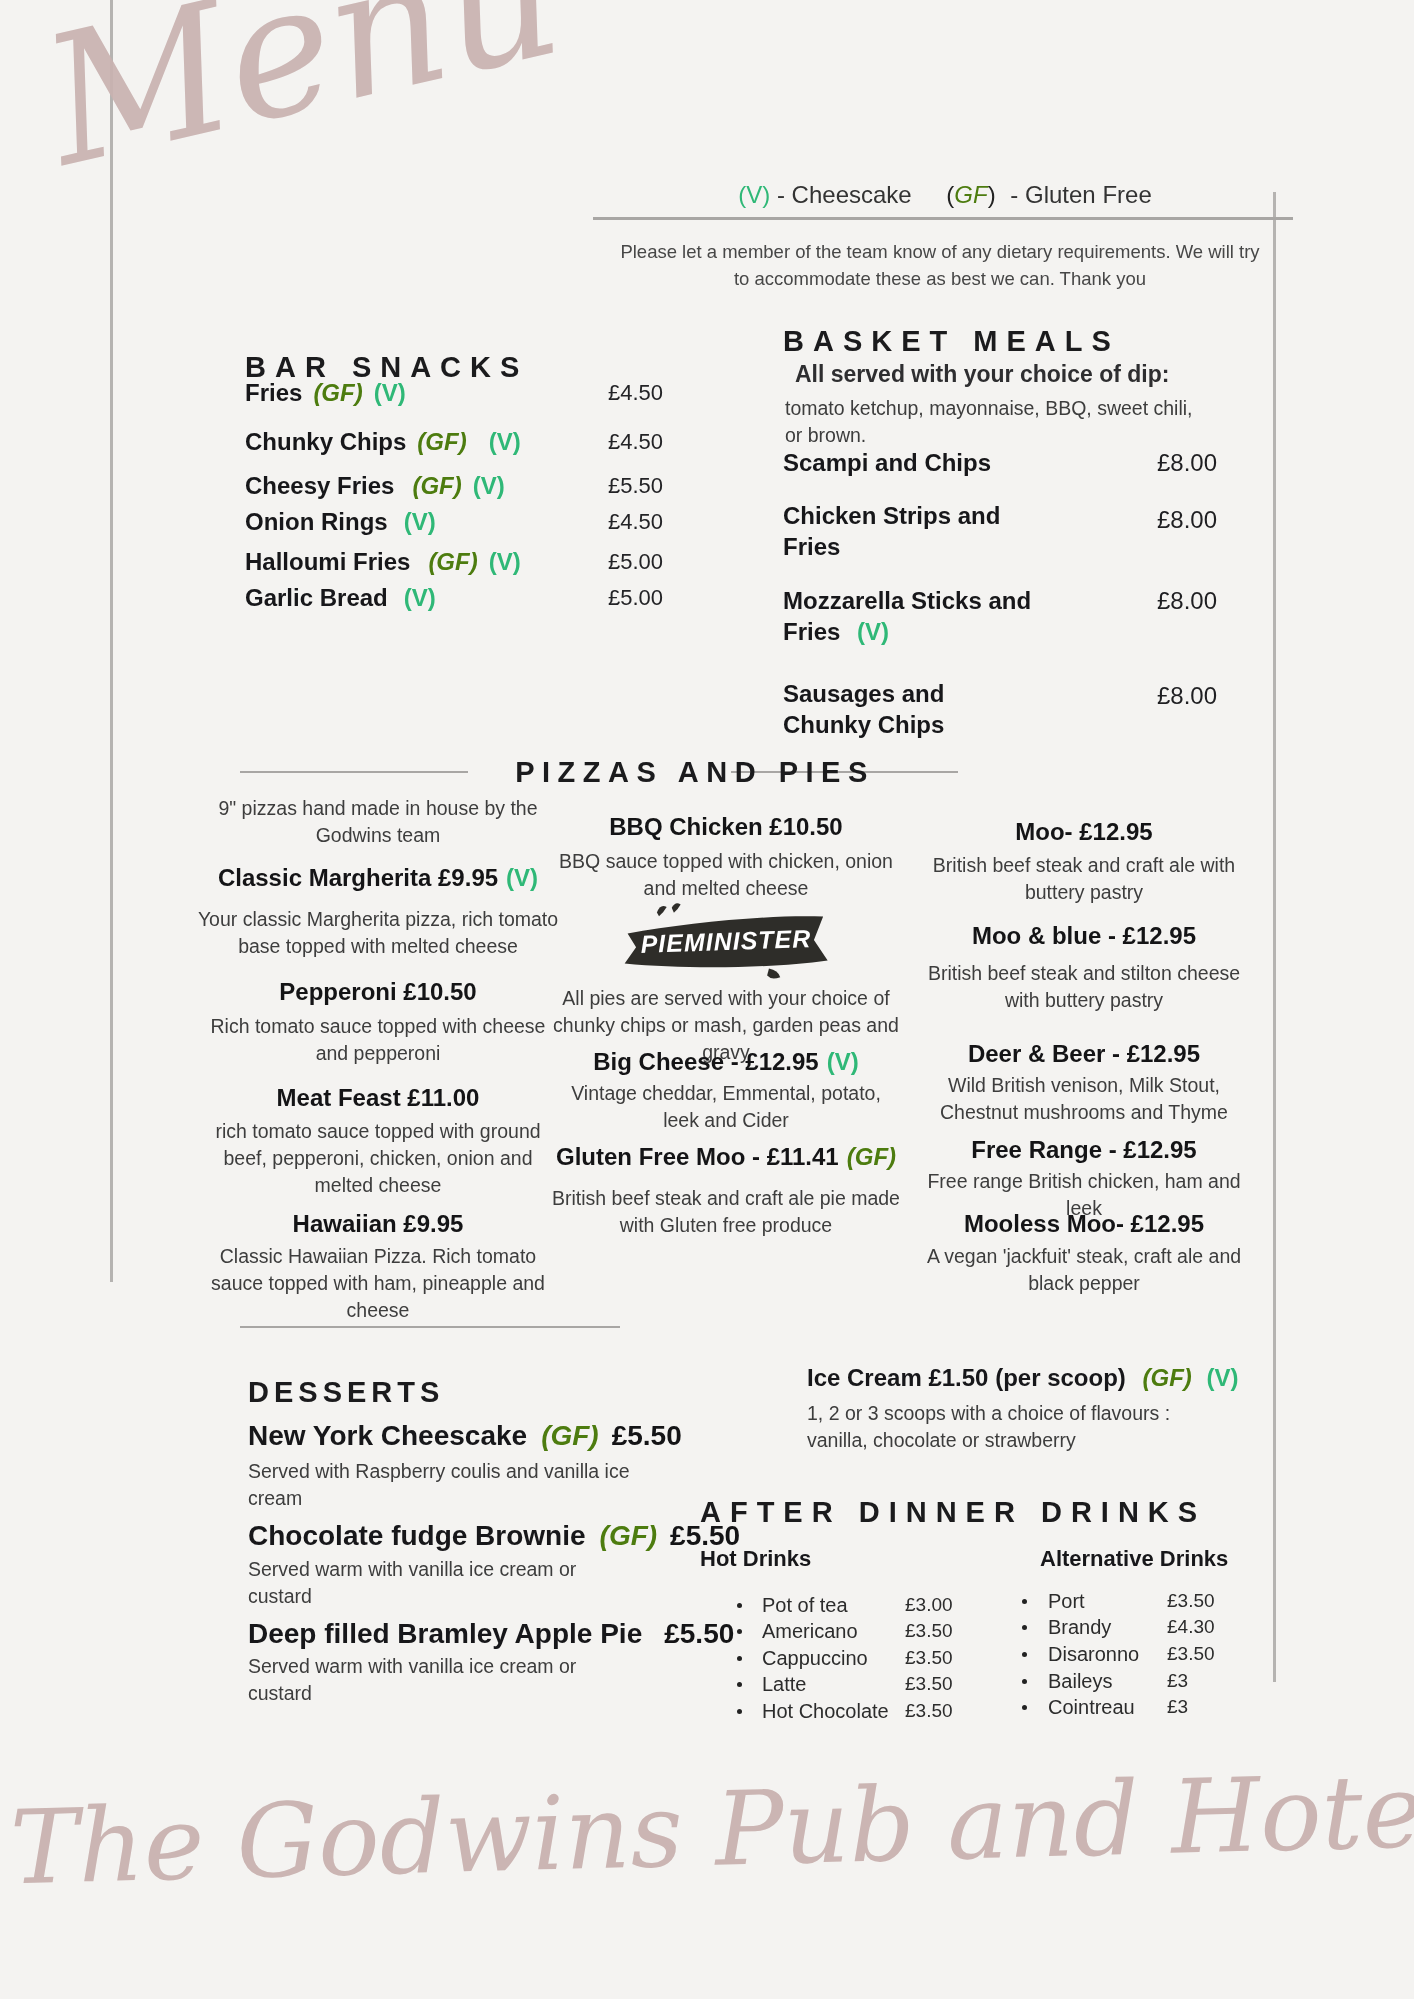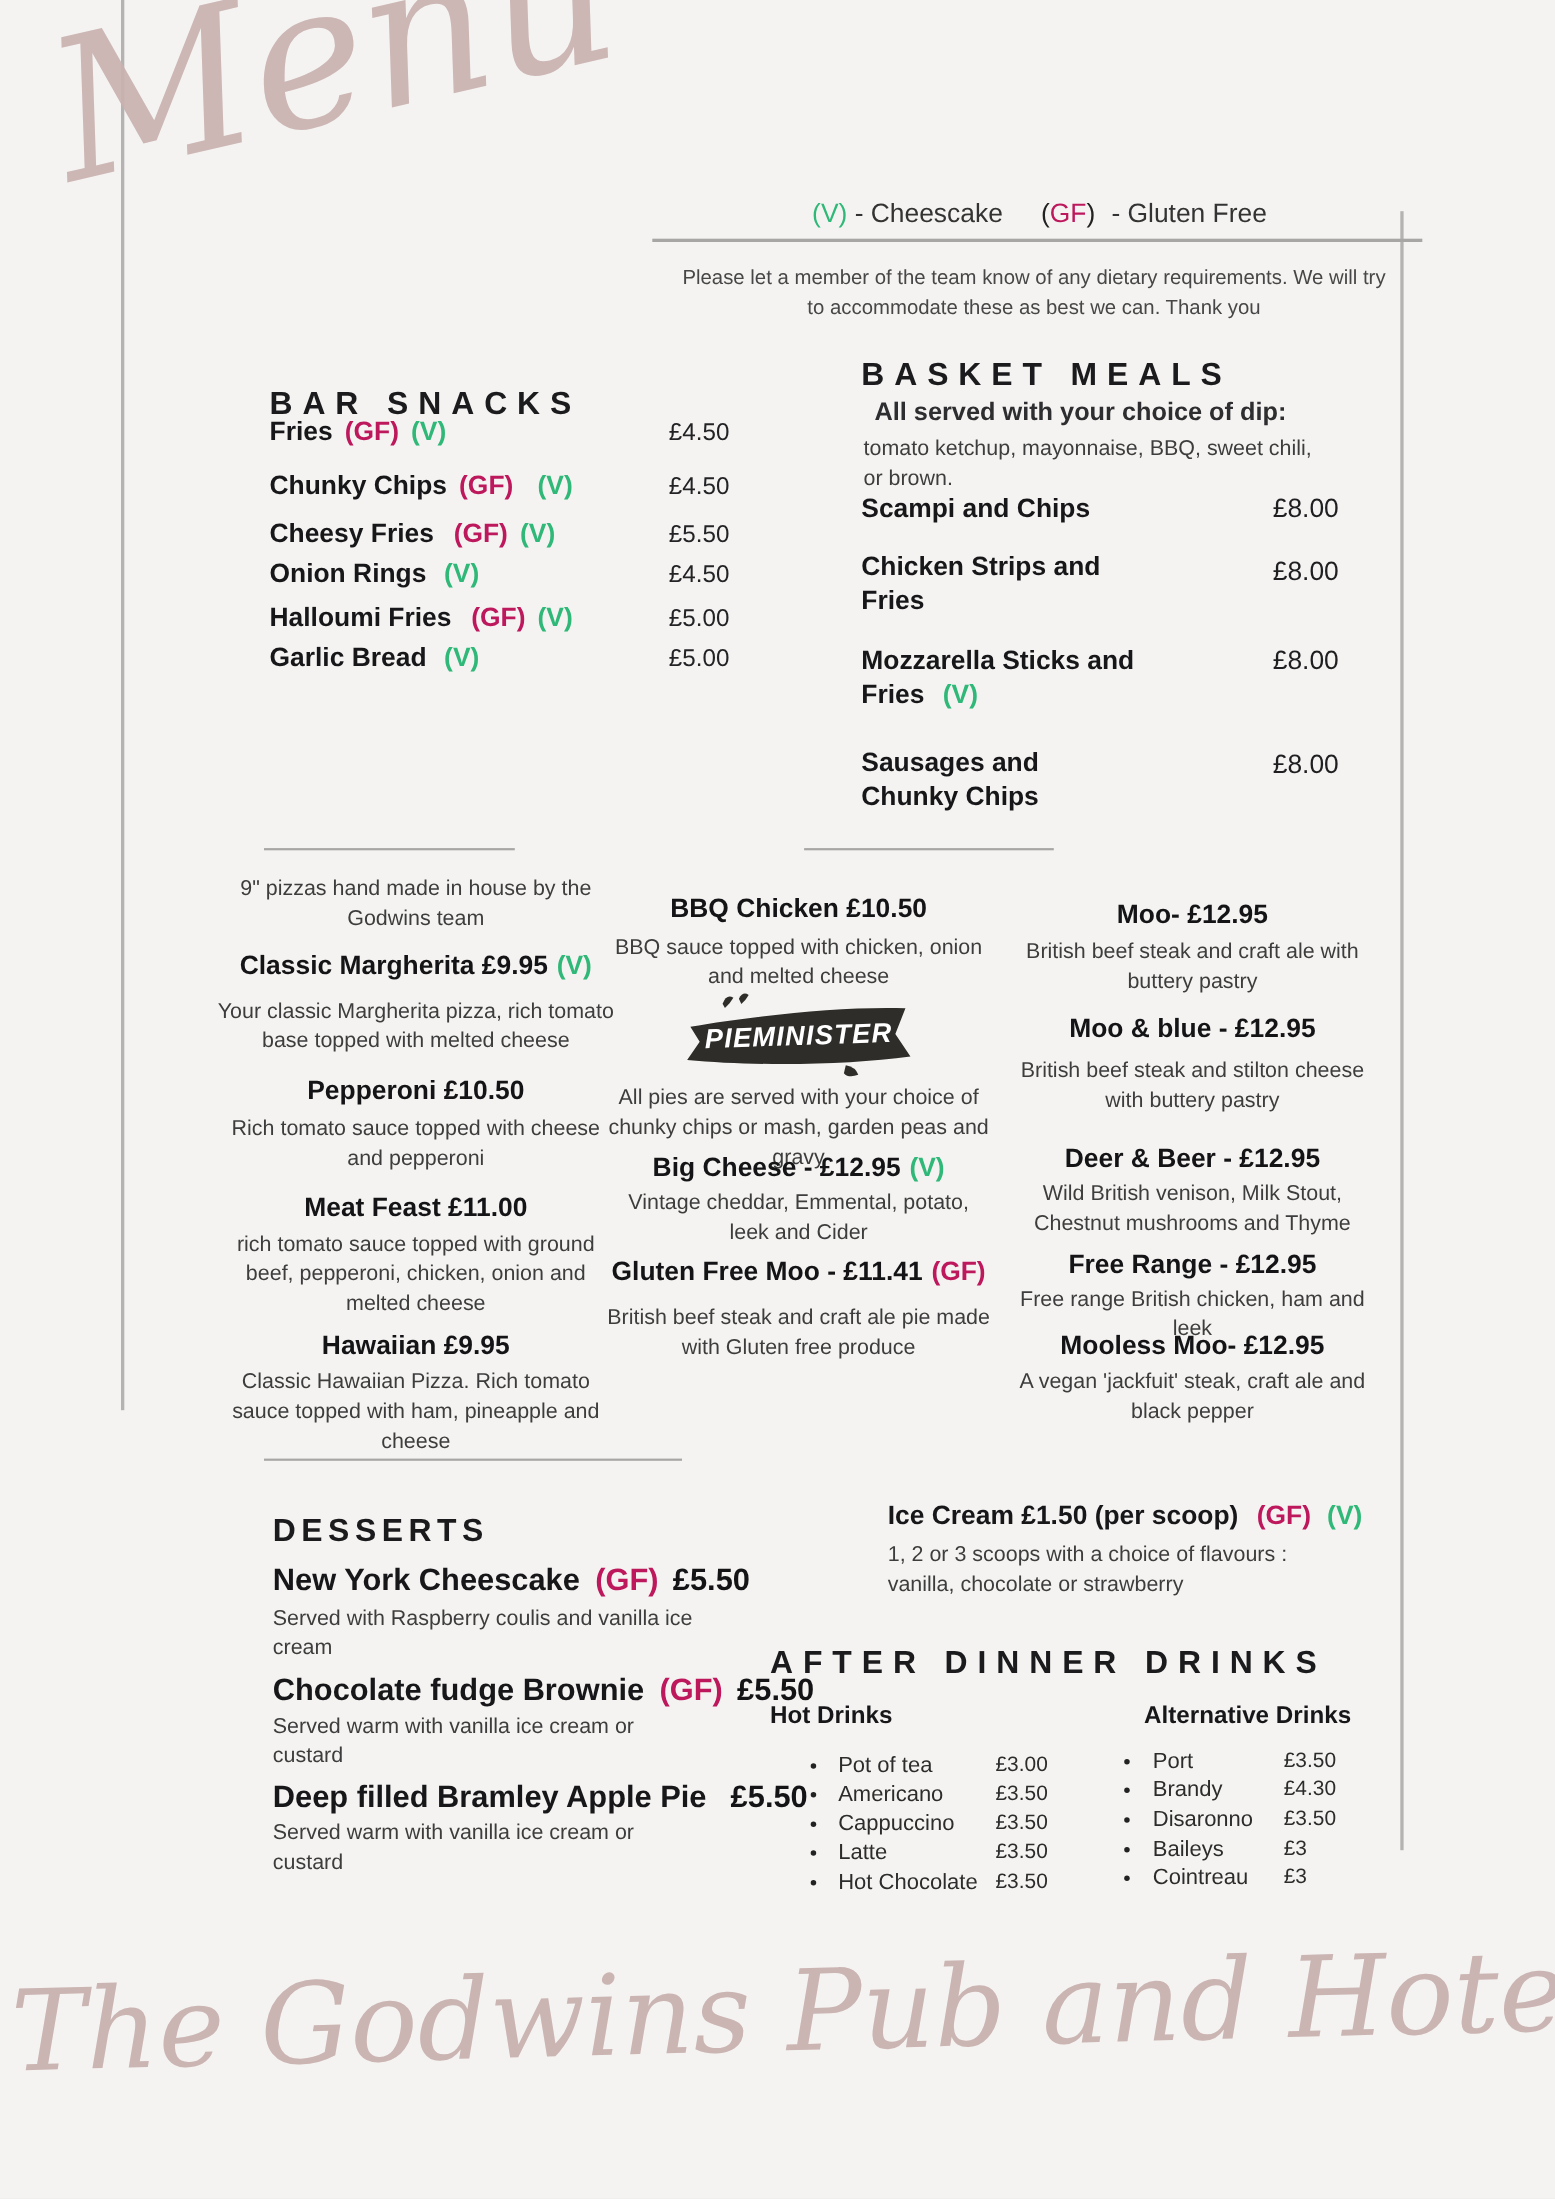--- a/index.html
+++ b/index.html
@@ -4,21 +4,21 @@
 <style>
   html,body{margin:0;padding:0;background:#cfcdcb;}
   .page{position:relative;width:1414px;height:1999px;background:#f4f3f1;
         font-family:"Liberation Sans",sans-serif;overflow:hidden;margin:0 auto;}
   .abs{position:absolute;}
   .vline{position:absolute;width:3px;background:#b5b3b1;}
   .hline{position:absolute;height:3px;background:#a8a6a4;}
   .script{font-family:"DejaVu Serif",serif;font-style:italic;color:#c9b2b0;white-space:nowrap;}
   .sec-title{font-weight:bold;color:#1b1b1d;font-size:29px;white-space:nowrap;}
   .item-name{font-weight:bold;color:#17171a;}
-  .tag-gf{color:#be185d;font-weight:bold;}
+  .tag-gf{color:#4d7c0f;font-weight:bold;font-style:italic;}
   .tag-v{color:#2fb877;font-weight:bold;}
   .desc{color:#3d3d3d;font-size:19.5px;line-height:27px;font-weight:normal;}
   .center{text-align:center;}
   .bs-row{position:absolute;left:245px;width:440px;font-size:24px;}
   .bs-row .tag-gf,.bs-row .tag-v{margin-left:11px;}
   .bs-price{position:absolute;left:363px;top:1px;font-size:22px;color:#232326;font-weight:normal;}
   .bm-row{position:absolute;left:783px;font-size:24px;line-height:31px;}
   .bm-price{position:absolute;left:374px;top:0;font-size:24px;color:#1f1f22;font-weight:normal;}
   .pz-title{position:absolute;font-weight:bold;font-size:24px;color:#141416;text-align:center;}
   .pz-title .tag-v,.pz-title .tag-gf{margin-left:8px;}
@@ -103,20 +103,21 @@
   <div class="bm-row" style="top:585px;width:265px;">
     <span class="item-name">Mozzarella Sticks and Fries</span>
     <span class="tag-v" style="margin-left:10px;">(V)</span>
     <span class="bm-price">£8.00</span>
   </div>
   <div class="bm-row" style="top:678px;width:250px;">
     <span class="item-name">Sausages and Chunky Chips</span>
     <span class="bm-price" style="top:2px;">£8.00</span>
   </div>
 
+  <div class="abs sec-title" style="left:490px;top:756px;width:410px;text-align:center;letter-spacing:7.5px;">PIZZAS AND PIES</div>
 
   <div class="abs desc center" style="left:192px;top:795px;width:372px;">9" pizzas hand made in house by the Godwins team</div>
   <div class="pz-title" style="left:192px;top:864px;width:372px;">
     <span>Classic Margherita  £9.95</span><span class="tag-v">(V)</span>
   </div>
   <div class="pz-desc desc" style="left:192px;top:906px;width:372px;">Your classic Margherita pizza, rich tomato base topped with melted cheese</div>
   <div class="pz-title" style="left:192px;top:978px;width:372px;">
     <span>Pepperoni £10.50</span>
   </div>
   <div class="pz-desc desc" style="left:192px;top:1013px;width:372px;">Rich tomato sauce topped with cheese and pepperoni</div>

